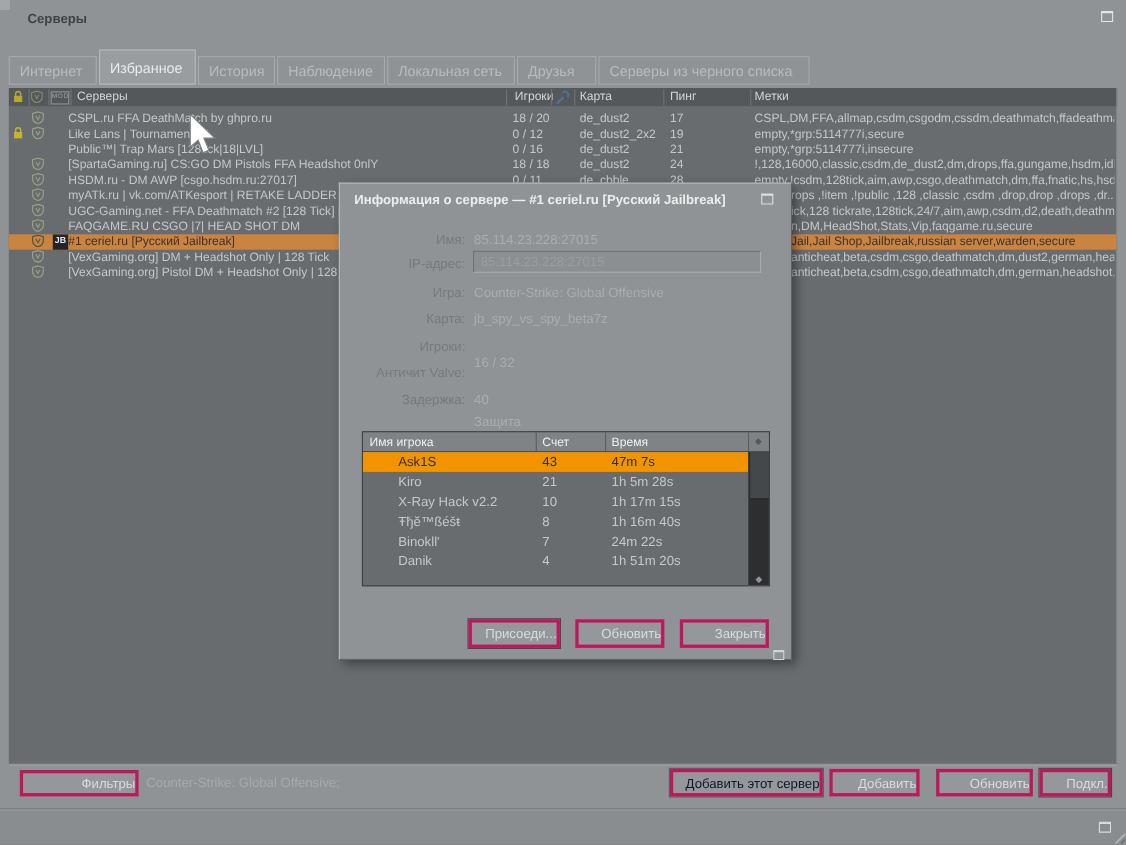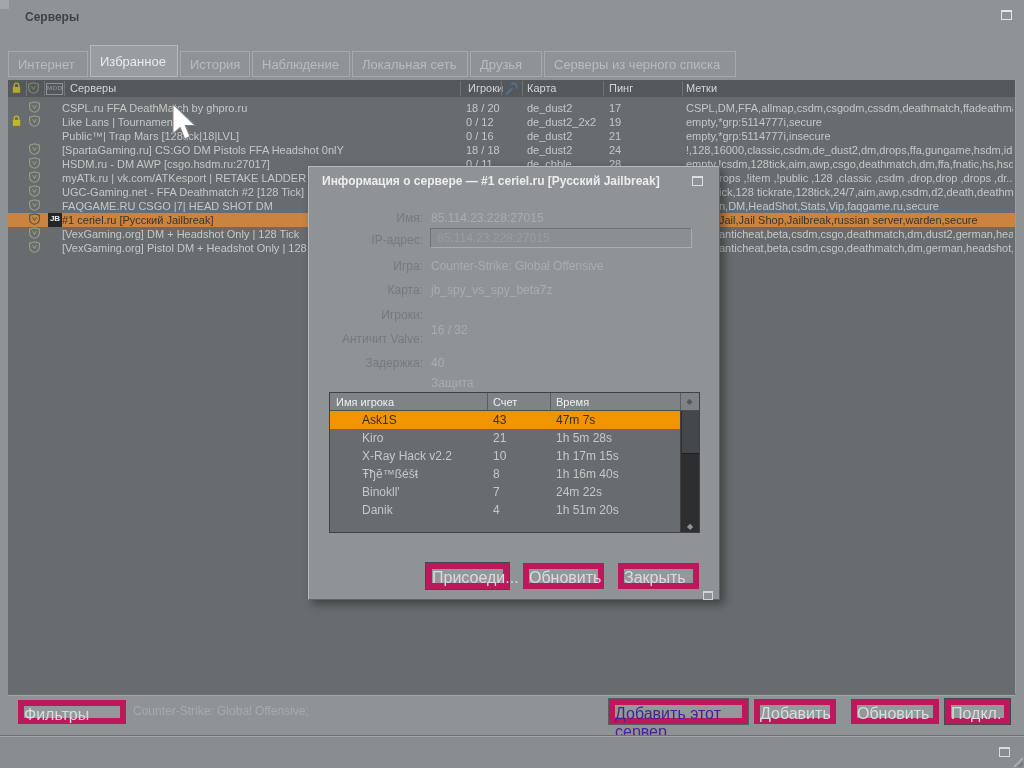--- a/index.html
+++ b/index.html
@@ -47,24 +47,24 @@
   
   .divider{position:absolute;height:0;border-top:1px solid #6d7173;border-bottom:1px solid #a2a6a8;}
   .d1{left:8px;top:694px;width:1008px;}
   .d2{left:0;top:735px;width:1024px;}
   .status-text{position:absolute;left:133px;top:704px;font-size:12px;color:#a6aaad;}
   .bottom-strip{position:absolute;left:0;top:737px;width:1024px;height:31px;background:#898d90;}
   .strip-restore{position:absolute;left:999px;top:10px;width:9px;height:7px;border:1px solid #d9dbdc;border-top-width:2px;}
   .corner-grip{position:absolute;right:1px;bottom:1px;}
 
   
-  .btn{position:absolute;box-sizing:border-box;background:#94989b;border:6px solid #be185d;
-       color:#d9dbdc;font-size:16px;font-family:inherit;text-align:left;padding:0;cursor:default;}
+  .btn{position:absolute;box-sizing:border-box;background:#94989b;border:3px solid #be185d;
+       color:#d9dbdc;font-size:12px;font-family:inherit;text-align:right;padding:0;cursor:default;}
   .btn-default{box-shadow:0 0 0 1px #46494c;}
-  .dark-text{color:#4c1d95;box-shadow:0 0 0 1px #595d5f;}
+  .dark-text{color:#0f172a;box-shadow:0 0 0 1px #595d5f;}
   .btn-filters{left:18px;top:700px;width:108px;height:24px;}
   .b-addthis{left:609px;top:699px;width:139px;height:25px;}
   .b-add{left:754px;top:699px;width:82px;height:25px;}
   .b-refresh{left:851px;top:699px;width:88px;height:25px;}
   .b-connect{left:945px;top:699px;width:65px;height:25px;}
 
   
   .dialog{position:absolute;left:308px;top:166px;width:412px;height:434px;background:#8f9396;z-index:10;
           box-sizing:border-box;border:1px solid;border-color:#b6b9bb #5f6366 #5f6366 #b6b9bb;
           box-shadow:4px 4px 9px rgba(0,0,0,.40);}

